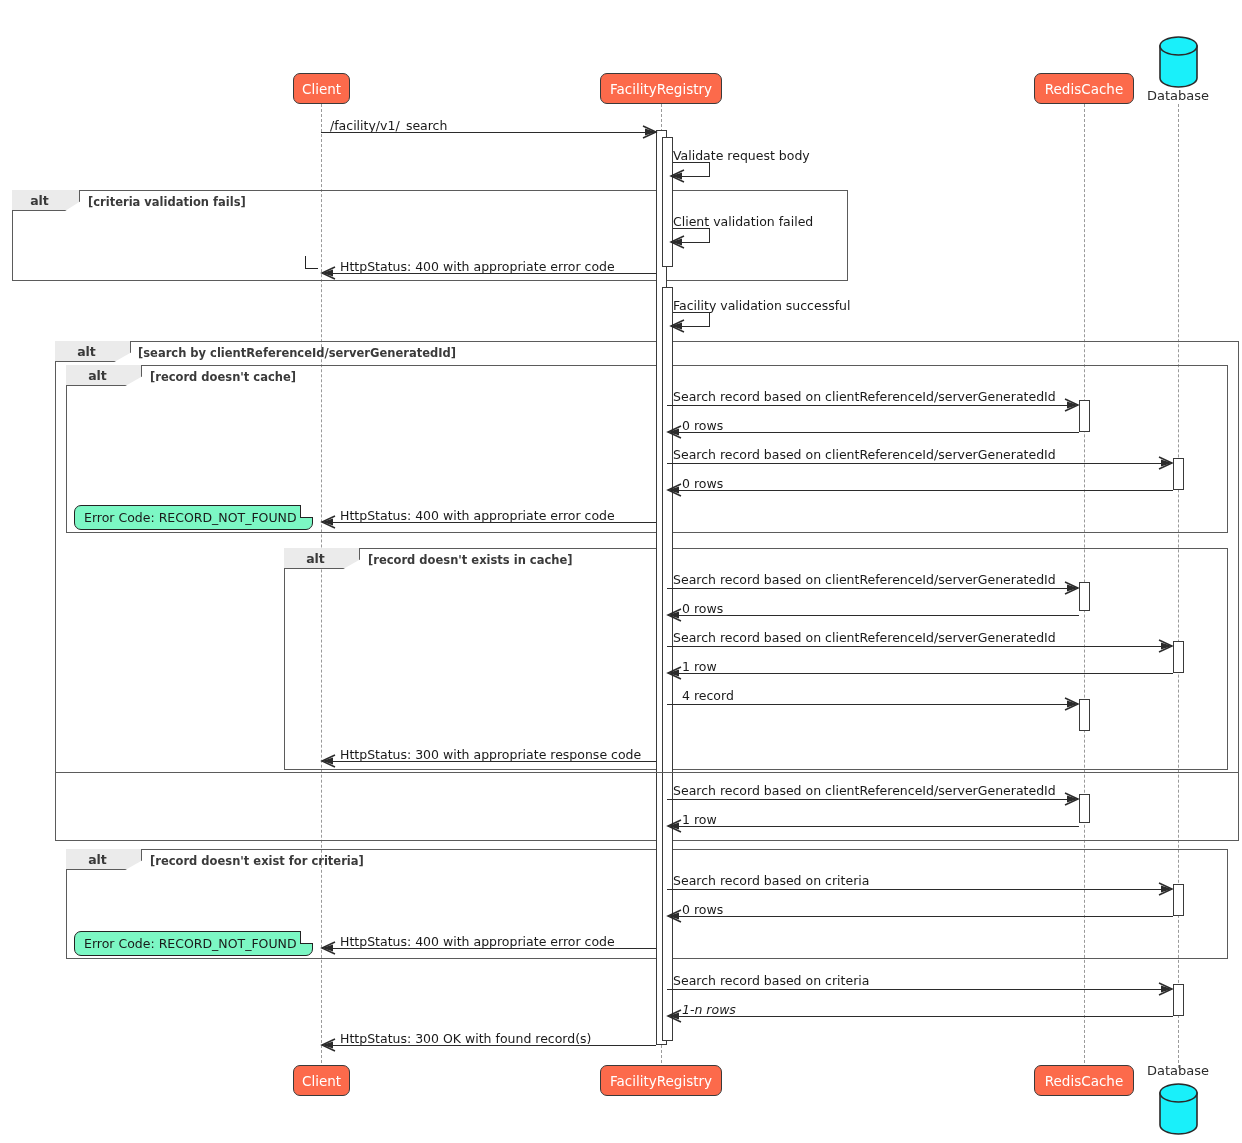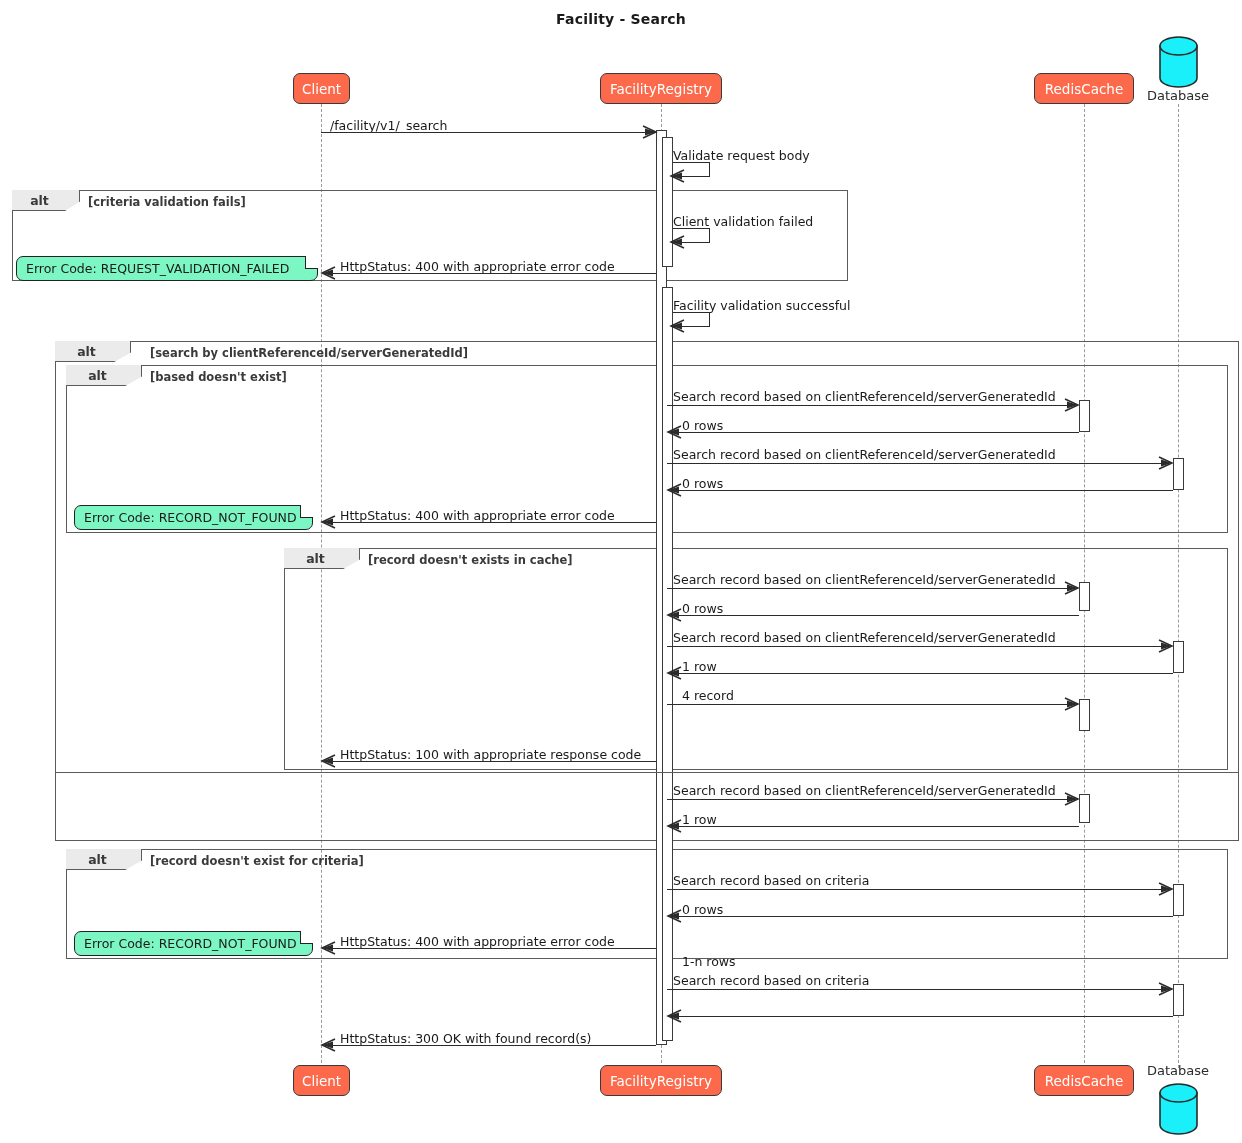--- a/index.html
+++ b/index.html
@@ -78,21 +78,20 @@
   .note-fold{
     position:absolute;width:13px;height:13px;box-sizing:border-box;
     background:#FFFFFF;border-left:1.3px solid #232323;border-bottom:1.3px solid #232323;
   }
 </style>
 </head>
 <body>
 
 <div id="canvas">
 
-  <div class="title">Facility - Search</div>
 
   <div class="lifeline" style="left:321px;top:104px;height:964px;"></div>
   <div class="lifeline" style="left:661px;top:104px;height:964px;"></div>
   <div class="lifeline" style="left:1084px;top:104px;height:964px;"></div>
   <div class="lifeline" style="left:1178px;top:104px;height:964px;"></div>
 
   <div class="pbox" style="left:293px;top:73px;width:57px;">
     <span>Client</span>
   </div>
   <div class="pbox" style="left:600px;top:73px;width:122px;">
@@ -122,25 +121,25 @@
   <div class="dblabel" style="left:1138px;top:1063px;width:80px;">Database</div>
   <div class="dbicon" style="left:1158px;top:1082px;">
     <svg width="41" height="54" viewBox="0 0 41 54">
       <path d="M2,11 L2,43 A18.5,9 0 0 0 39,43 L39,11 Z" fill="#19F0FA" stroke="#2b2b2b" stroke-width="1.6"></path>
       <ellipse cx="20.5" cy="11" rx="18.5" ry="9" fill="#19F0FA" stroke="#2b2b2b" stroke-width="1.6"></ellipse>
     </svg>
   </div>
 
   <div class="frame" style="left:55px;top:341px;width:1184px;height:500px;"></div>
   <div class="frame-hdr" style="left:55px;top:341px;width:76px;">alt</div>
-  <div class="frame-lbl" style="left:138px;top:346px;margin-left:12px;">[search by clientReferenceId/serverGeneratedId]</div>
+  <div class="frame-lbl" style="left:138px;top:346px;">[search by clientReferenceId/serverGeneratedId]</div>
 
   <div class="frame" style="left:66px;top:365px;width:1162px;height:168px;"></div>
   <div class="frame-hdr" style="left:66px;top:365px;width:76px;">alt</div>
-  <div class="frame-lbl" style="left:150px;top:370px;">[based doesn't exist]</div>
+  <div class="frame-lbl" style="left:150px;top:370px;">[record doesn't cache]</div>
 
   <div class="frame" style="left:284px;top:548px;width:944px;height:222px;"></div>
   <div class="frame-hdr" style="left:284px;top:548px;width:76px;">alt</div>
   <div class="frame-lbl" style="left:368px;top:553px;">[record doesn't exists in cache]</div>
 
   <div class="frame" style="left:66px;top:849px;width:1162px;height:110px;"></div>
   <div class="frame-hdr" style="left:66px;top:849px;width:76px;">alt</div>
   <div class="frame-lbl" style="left:150px;top:854px;">[record doesn't exist for criteria]</div>
 
   <div class="frame" style="left:12px;top:190px;width:836px;height:91px;"></div>
@@ -182,23 +181,20 @@
       <path d="M2,7 L13,3.6 L13,10.4 Z" fill="#2b2b2b"></path>
     </svg>
 
   <div class="mtext" style="left:340px;top:259px;">HttpStatus: 400 with appropriate error code</div>
   <div class="mline" style="left:327px;top:273px;width:329px;"></div>
   <svg class="ah" style="left:320px;top:266px;" width="16" height="15">
       <path d="M15,1 L2,7 L15,13" fill="none" stroke="#2b2b2b" stroke-width="1.5"></path>
       <path d="M2,7 L13,3.6 L13,10.4 Z" fill="#2b2b2b"></path>
     </svg>
 
-  <div class="note" style="left:16px;top:256px;width:302px;">
-    <span>Error Code: REQUEST_VALIDATION_FAILED</span>
-  </div>
   <div class="note-fold" style="left:305px;top:256px;"></div>
 
   <div class="mtext" style="left:673px;top:298px;">Facility validation successful</div>
   <div class="selfbox" style="left:673px;top:312px;width:37px;"></div>
   <svg class="ah" style="left:669px;top:319px;" width="16" height="15">
       <path d="M15,1 L2,7 L15,13" fill="none" stroke="#2b2b2b" stroke-width="1.5"></path>
       <path d="M2,7 L13,3.6 L13,10.4 Z" fill="#2b2b2b"></path>
     </svg>
 
   <div class="mtext" style="left:673px;top:389px;">Search record based on clientReferenceId/serverGeneratedId</div>
@@ -269,21 +265,21 @@
       <path d="M2,7 L13,3.6 L13,10.4 Z" fill="#2b2b2b"></path>
     </svg>
 
   <div class="mtext" style="left:682px;top:688px;">4 record</div>
   <div class="mline" style="left:667px;top:704px;width:408px;"></div>
   <svg class="ah" style="left:1064px;top:697px;" width="16" height="15">
       <path d="M1,1 L14,7 L1,13" fill="none" stroke="#2b2b2b" stroke-width="1.5"></path>
       <path d="M14,7 L3,3.6 L3,10.4 Z" fill="#2b2b2b"></path>
     </svg>
 
-  <div class="mtext" style="left:340px;top:747px;">HttpStatus: 100 with appropriate response code</div>
+  <div class="mtext" style="left:340px;top:747px;">HttpStatus: 300 with appropriate response code</div>
   <div class="mline" style="left:327px;top:761px;width:329px;"></div>
   <svg class="ah" style="left:320px;top:754px;" width="16" height="15">
       <path d="M15,1 L2,7 L15,13" fill="none" stroke="#2b2b2b" stroke-width="1.5"></path>
       <path d="M2,7 L13,3.6 L13,10.4 Z" fill="#2b2b2b"></path>
     </svg>
 
   <div class="mtext" style="left:673px;top:783px;">Search record based on clientReferenceId/serverGeneratedId</div>
   <div class="mline" style="left:667px;top:799px;width:408px;"></div>
   <svg class="ah" style="left:1064px;top:792px;" width="16" height="15">
       <path d="M1,1 L14,7 L1,13" fill="none" stroke="#2b2b2b" stroke-width="1.5"></path>
@@ -323,21 +319,21 @@
   </div>
   <div class="note-fold" style="left:300px;top:931px;"></div>
 
   <div class="mtext" style="left:673px;top:973px;">Search record based on criteria</div>
   <div class="mline" style="left:667px;top:989px;width:502px;"></div>
   <svg class="ah" style="left:1158px;top:982px;" width="16" height="15">
       <path d="M1,1 L14,7 L1,13" fill="none" stroke="#2b2b2b" stroke-width="1.5"></path>
       <path d="M14,7 L3,3.6 L3,10.4 Z" fill="#2b2b2b"></path>
     </svg>
 
-  <div class="mtext" style="left:682px;top:954px;">1-n rows</div>
+  <div class="mtext" style="left:682px;top:1002px;font-style:italic;">1-n rows</div>
   <div class="mline" style="left:673px;top:1016px;width:500px;"></div>
   <svg class="ah" style="left:666px;top:1009px;" width="16" height="15">
       <path d="M15,1 L2,7 L15,13" fill="none" stroke="#2b2b2b" stroke-width="1.5"></path>
       <path d="M2,7 L13,3.6 L13,10.4 Z" fill="#2b2b2b"></path>
     </svg>
 
   <div class="mtext" style="left:340px;top:1031px;">HttpStatus: 300 OK with found record(s)</div>
   <div class="mline" style="left:327px;top:1045px;width:329px;"></div>
   <svg class="ah" style="left:320px;top:1038px;" width="16" height="15">
       <path d="M15,1 L2,7 L15,13" fill="none" stroke="#2b2b2b" stroke-width="1.5"></path>

